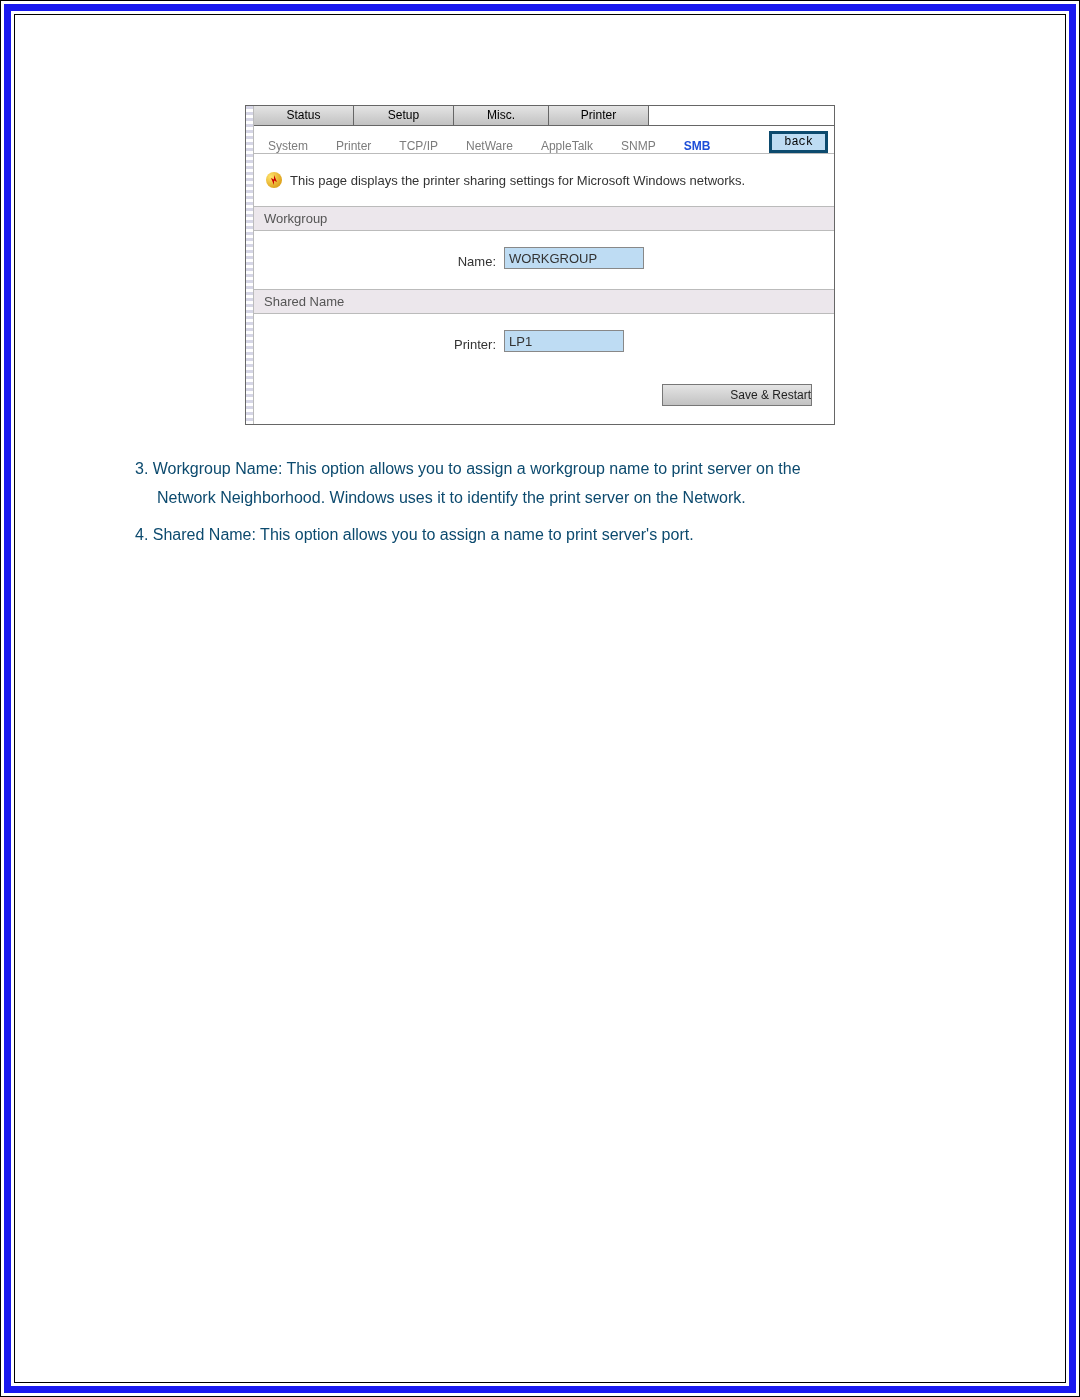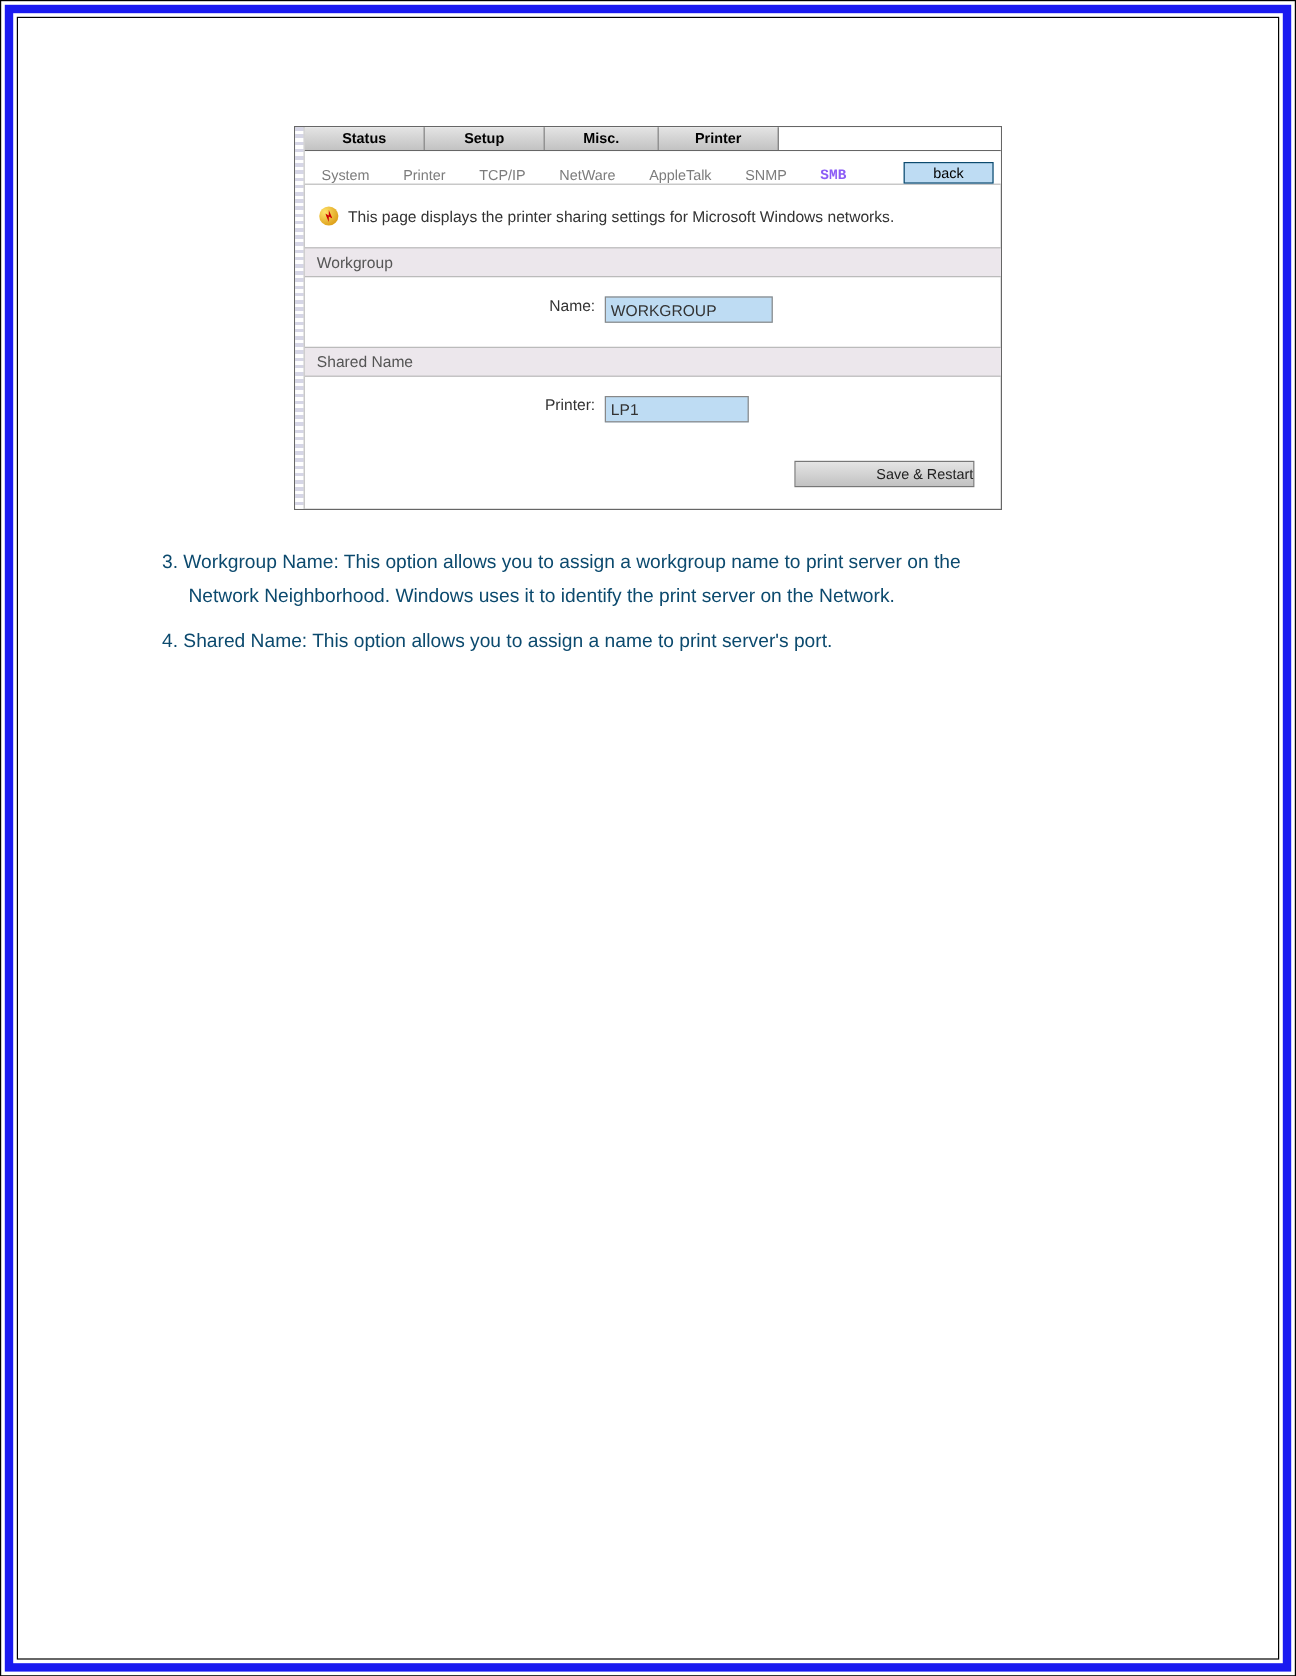--- a/index.html
+++ b/index.html
@@ -39,50 +39,51 @@
     display: flex;
     background: #fff;
     border-bottom: 1px solid #666;
     height: 20px;
     font-size: 12px;
   }
   .main-tab {
     border-right: 1px solid #666;
     background: linear-gradient(#e4e4e4,#c2c2c2);
     text-align: center;
-    font-weight: 700;
+    font-weight: 400;
     color: #000;
     line-height: 19px;
     cursor: pointer;
   }
   .main-tab.w100 { width: 100px; }
   .main-tab.w95  { width: 95px; }
   .sub-bar {
     display: flex;
     align-items: flex-end;
     height: 28px;
     background: #fff;
     font-size: 12px;
     color: #7c7c7c;
     border-bottom: 1px solid #bbb;
   }
   .sub-item {
     padding: 0 14px;
     cursor: pointer;
   }
-  .sub-item.active { color: #8b5cf6; font-weight: 700; font-family: Liberation Mono, monospace; }
+  .sub-item.active { color: #1d4ed8; font-weight: 700; }
   .back-btn {
     margin-left: auto;
     margin-right: 6px;
     background: #bedcf3;
     color: #000;
-    padding: 1px 24px;
-    border: 1px solid #0c4a6e;
-    font-size: 12px;
-    cursor: pointer;
+    padding: 1px 12px;
+    border: 3px solid #0c4a6e;
+    font-size: 12px;
+    cursor: pointer;
+    font-family: Liberation Mono, monospace;
   }
   .info-row {
     display: flex;
     align-items: flex-end;
     padding: 18px 12px 18px 12px;
     font-size: 13px;
     color: #333;
   }
   .info-icon {
     width: 16px; height: 16px;
@@ -104,21 +105,21 @@
     background: #ece7ec;
     border-top: 1px solid #bbb;
     border-bottom: 1px solid #bbb;
     padding: 4px 10px;
     font-size: 13px;
     color: #555;
   }
   .section-body {
     padding: 16px 10px 20px 10px;
     display: flex;
-    align-items: flex-start;
+    align-items: flex-end;
   }
   .field-label {
     width: 240px;
     text-align: right;
     padding-right: 8px;
     font-size: 13px;
     color: #333;
   }
   .field-input {
     width: 140px;

